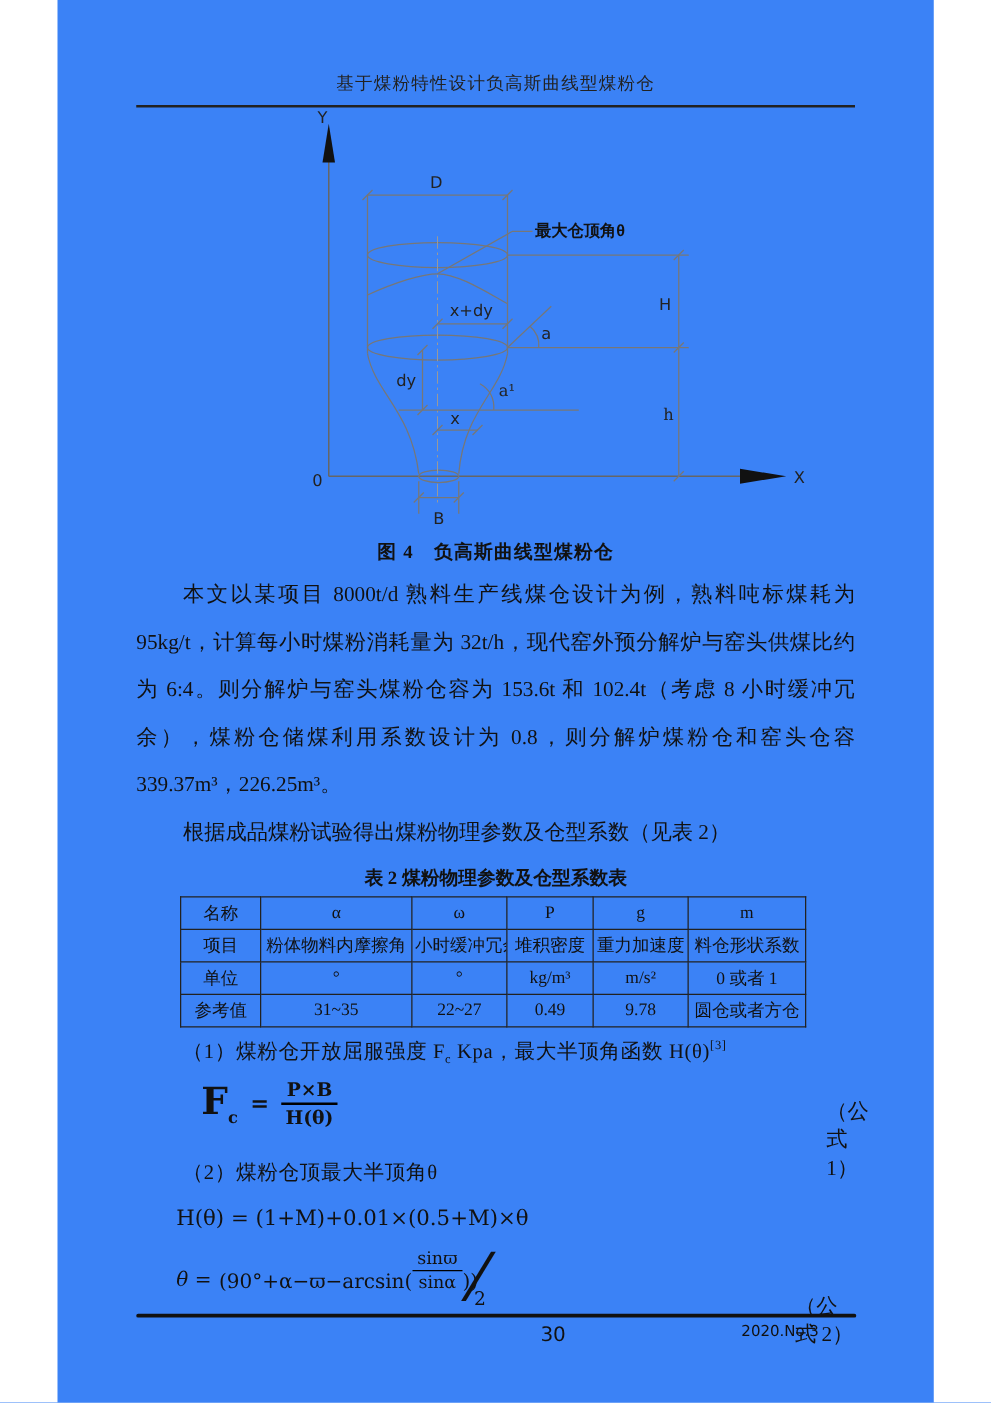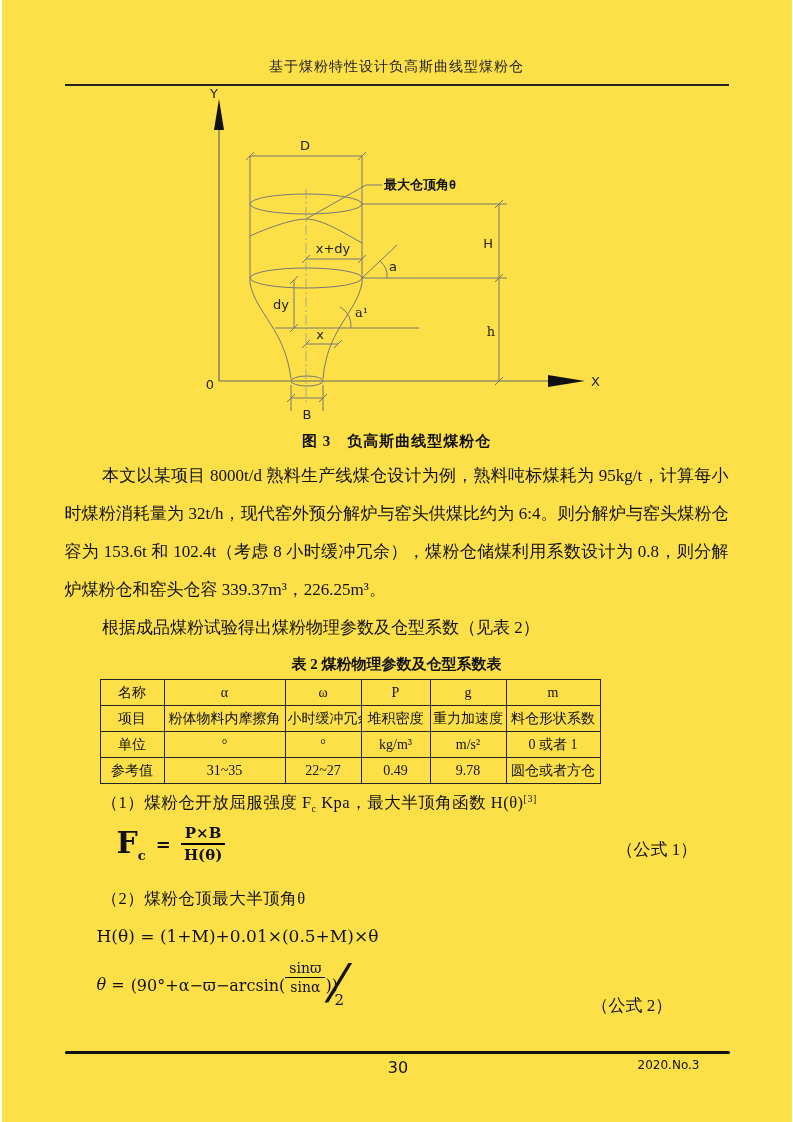--- a/index.html
+++ b/index.html
@@ -1,17 +1,17 @@
 <!DOCTYPE html>
 <html><head>
 <meta charset="utf-8">
 <style>
   * { margin:0; padding:0; box-sizing:border-box; }
   body { background:#fff; font-family:"Liberation Serif","DejaVu Serif",serif; color:#111; }
-  .page { position:relative; width:790px; height:1122px; background:#fde047; margin:0 auto; overflow:hidden; }
+  .page { position:relative; width:701px; height:1122px; background:#3b82f6; margin:0 auto; overflow:hidden; }
   .content { margin:0 63px; }
 
   
   .hdr { padding-top:58px; }
   .hdr-title { text-align:center; font-size:14px; letter-spacing:1px; color:#222; }
   .hdr-rule { margin-top:8px; border-bottom:2px solid #222; }
 
   
   .figure-wrap { position:relative; width:793px; height:340px; }
   .fig-caption { text-align:center; font-weight:bold; font-size:15px; margin-top:6px; letter-spacing:1px; }
@@ -158,21 +158,21 @@
       <g stroke="#777" stroke-width="1" fill="none">
         <line x1="289" y1="299" x2="289" y2="325"></line>
         <line x1="321" y1="299" x2="321" y2="325"></line>
         <line x1="289" y1="312" x2="321" y2="312"></line>
         <line x1="285" y1="316" x2="293" y2="308"></line>
         <line x1="317" y1="316" x2="325" y2="308"></line>
       </g>
       <text class="dlab" x="305" y="333" text-anchor="middle">B</text>
     </svg>
   </div>
-  <div class="fig-caption">图 3　负高斯曲线型煤粉仓</div>
+  <div class="fig-caption">图 4　负高斯曲线型煤粉仓</div>
 
   <div class="content">
     <p class="para">本文以某项目 8000t/d 熟料生产线煤仓设计为例，熟料吨标煤耗为 95kg/t，计算每小时煤粉消耗量为 32t/h，现代窑外预分解炉与窑头供煤比约为 6:4。则分解炉与窑头煤粉仓容为 153.6t 和 102.4t（考虑 8 小时缓冲冗余），煤粉仓储煤利用系数设计为 0.8，则分解炉煤粉仓和窑头仓容 339.37m³，226.25m³。</p>
     <p class="para para2">根据成品煤粉试验得出煤粉物理参数及仓型系数（见表 2）</p>
 
     <div class="tbl-title">表 2 煤粉物理参数及仓型系数表</div>
     <table class="params">
       <colgroup>
         <col style="width:64px">
           <col style="width:121px">

